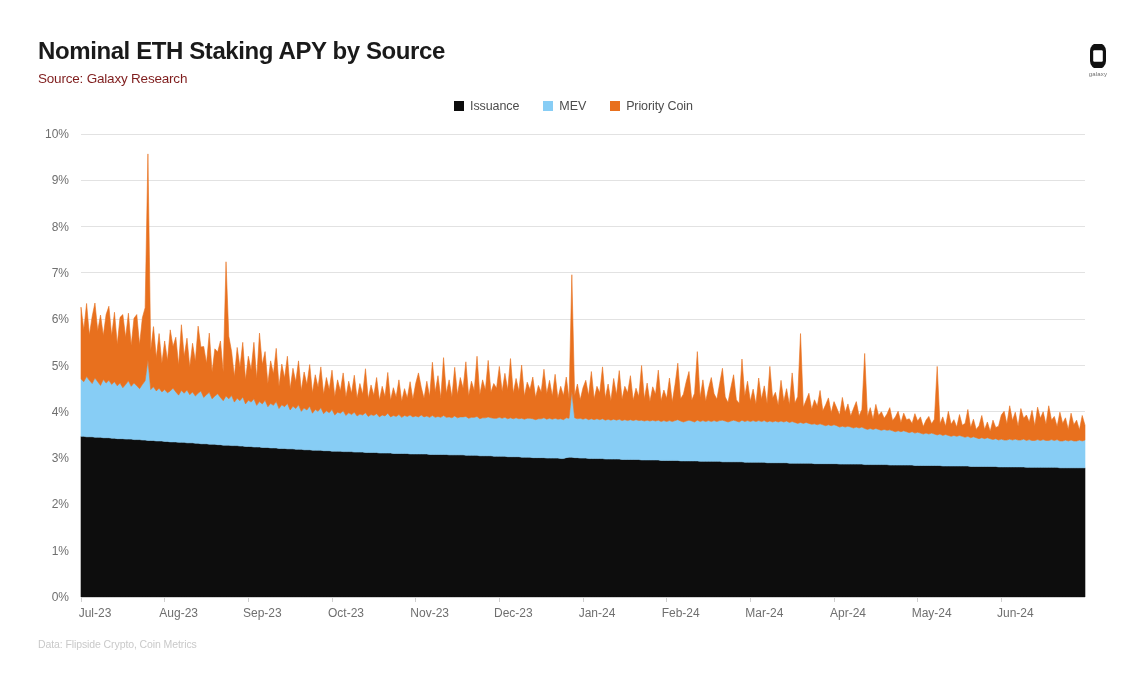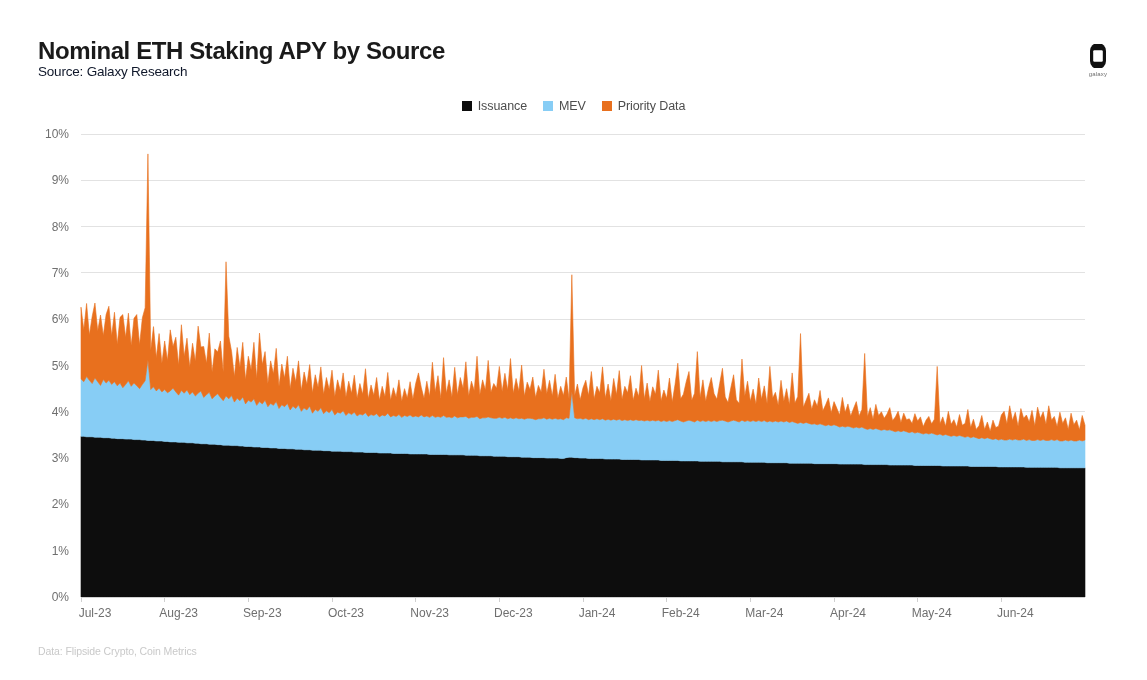--- a/index.html
+++ b/index.html
@@ -32,21 +32,22 @@
     font-size: 24px;
     font-weight: bold;
     letter-spacing: -0.4px;
     color: #1a1a1a;
     line-height: 1.1;
     margin: 0;
     white-space: nowrap;
   }
   #chart-subtitle {
     font-size: 13.5px;
-    color: #0f172a;
+    color: #7f1d1d;
+    margin-top: 7px;
     letter-spacing: -0.2px;
     white-space: nowrap;
   }
   
   #logo-block {
     position: absolute;
     right: 26px;
     top: 44px;
     width: 46px;
     text-align: center;
@@ -65,21 +66,21 @@
   }
   
   #legend {
     position: absolute;
     left: 0;
     top: 99px;
     width: 1147px;
     display: flex;
     justify-content: center;
     align-items: center;
-    gap: 16px;
+    gap: 24px;
   }
   .legend-item {
     display: flex;
     align-items: center;
     gap: 6px;
   }
   .legend-swatch {
     width: 10px;
     height: 10px;
     display: block;
@@ -124,21 +125,20 @@
   }
   
   #footer-note {
     position: absolute;
     left: 38px;
     top: 638px;
     font-size: 10.5px;
     color: #c9c9c9;
     letter-spacing: -0.1px;
     white-space: nowrap;
-    margin-top: 7px;
   }
 </style>
 </head>
 <body>
 
 <div id="page">
 
   <div id="header">
     <div id="chart-title">Nominal ETH Staking APY by Source</div>
     <div id="chart-subtitle">Source: Galaxy Research</div>
@@ -156,21 +156,21 @@
       <div class="legend-item">
         <span class="legend-swatch" style="background: rgb(13, 13, 13);"></span>
         <span class="legend-label">Issuance</span>
       </div>
       <div class="legend-item">
         <span class="legend-swatch" style="background: rgb(135, 205, 245);"></span>
         <span class="legend-label">MEV</span>
       </div>
       <div class="legend-item">
         <span class="legend-swatch" style="background: rgb(232, 112, 30);"></span>
-        <span class="legend-label">Priority Data</span>
+        <span class="legend-label">Priority Coin</span>
       </div>
     </div>
 
   <div id="plot-wrap">
     <svg id="plot-svg" width="1147" height="680">
         <line x1="81" x2="1085" y1="597" y2="597" class="axisline"></line>
         <text x="69" y="601" class="ytick-label">0%</text>
         <line x1="81" x2="1085" y1="550.7" y2="550.7" class="gridline"></line>
         <text x="69" y="554.7" class="ytick-label">1%</text>
         <line x1="81" x2="1085" y1="504.4" y2="504.4" class="gridline"></line>

